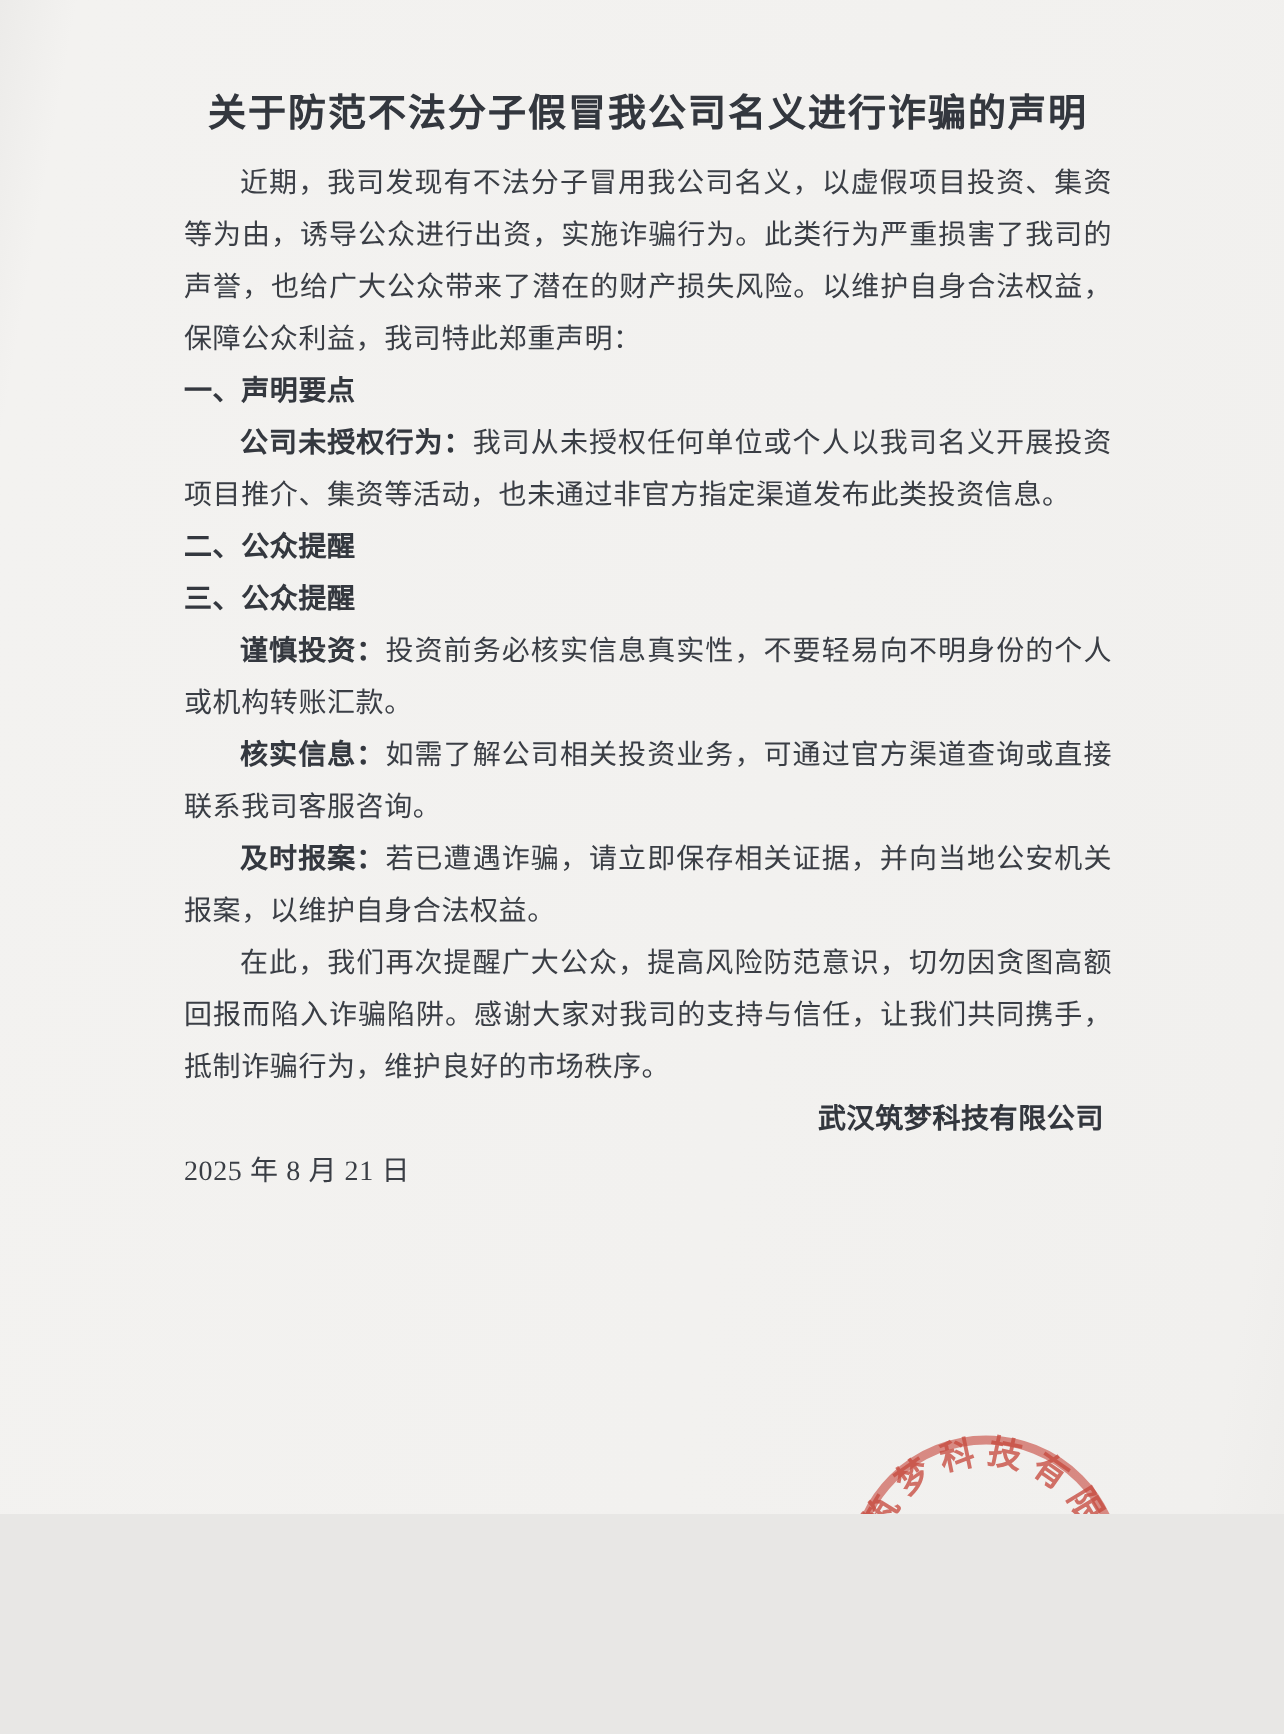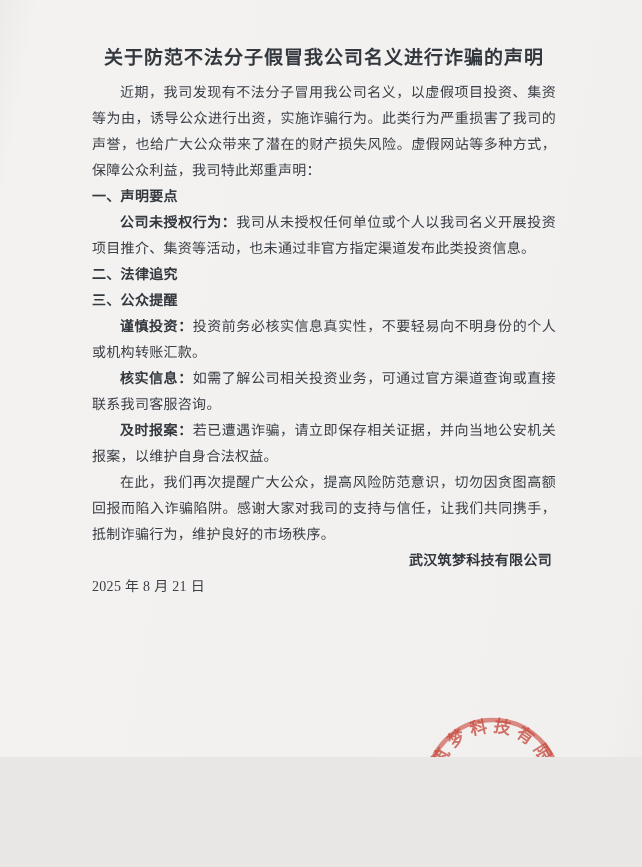--- a/index.html
+++ b/index.html
@@ -66,26 +66,26 @@
   }
 </style>
 </head>
 <body>
 
 <div class="page">
   <div class="content">
 
     <h1 class="doc-title">关于防范不法分子假冒我公司名义进行诈骗的声明</h1>
 
-    <p class="para">近期，我司发现有不法分子冒用我公司名义，以虚假项目投资、集资等为由，诱导公众进行出资，实施诈骗行为。此类行为严重损害了我司的声誉，也给广大公众带来了潜在的财产损失风险。虚假网站等多种方式，保障公众利益，我司特此郑重声明：</p>
+    <p class="para">近期，我司发现有不法分子冒用我公司名义，以虚假项目投资、集资等为由，诱导公众进行出资，实施诈骗行为。此类行为严重损害了我司的声誉，也给广大公众带来了潜在的财产损失风险。以维护自身合法权益，保障公众利益，我司特此郑重声明：</p>
 
     <p class="sec-heading">一、声明要点</p>
     <p class="para"><span class="lead">公司未授权行为：</span><span>我司从未授权任何单位或个人以我司名义开展投资项目推介、集资等活动，也未通过非官方指定渠道发布此类投资信息。</span></p>
 
-    <p class="sec-heading">二、法律追究</p>
+    <p class="sec-heading">二、公众提醒</p>
 
     <p class="sec-heading">三、公众提醒</p>
     <p class="para"><span class="lead">谨慎投资：</span><span>投资前务必核实信息真实性，不要轻易向不明身份的个人或机构转账汇款。</span></p>
     <p class="para"><span class="lead">核实信息：</span><span>如需了解公司相关投资业务，可通过官方渠道查询或直接联系我司客服咨询。</span></p>
     <p class="para"><span class="lead">及时报案：</span><span>若已遭遇诈骗，请立即保存相关证据，并向当地公安机关报案，以维护自身合法权益。</span></p>
 
     <p class="para">在此，我们再次提醒广大公众，提高风险防范意识，切勿因贪图高额回报而陷入诈骗陷阱。感谢大家对我司的支持与信任，让我们共同携手，抵制诈骗行为，维护良好的市场秩序。</p>
 
     <div class="sig-block">
       <p class="sig-company">武汉筑梦科技有限公司</p>

